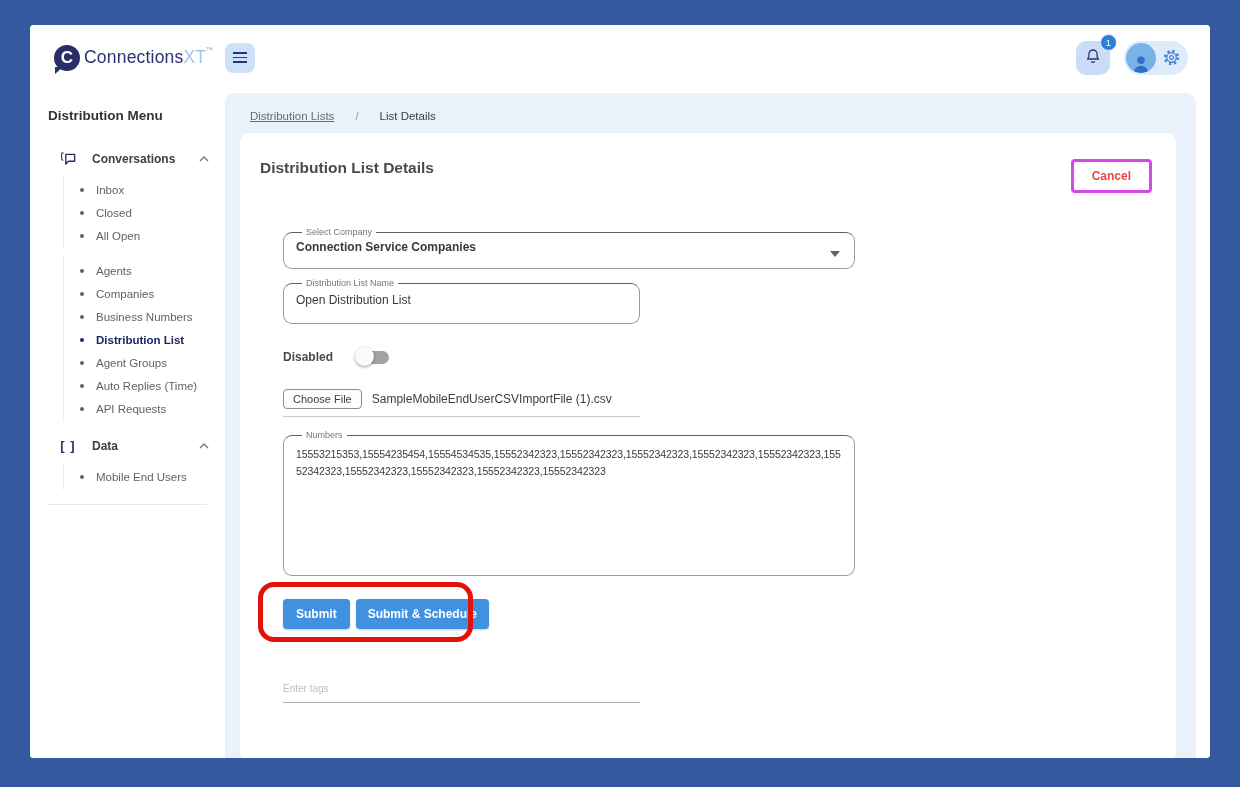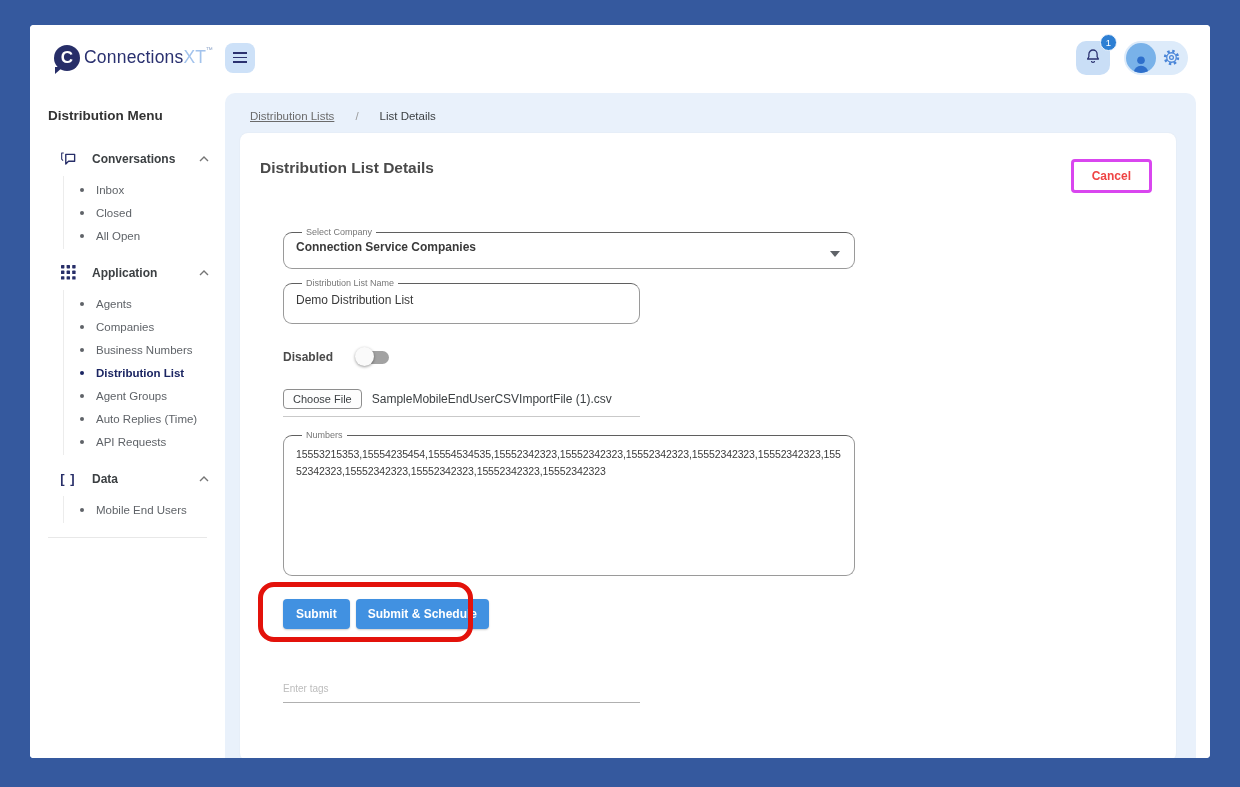--- a/index.html
+++ b/index.html
@@ -184,41 +184,20 @@
             <span class="lbl">Closed</span>
             </div>
           <div class="side-item">
             <span class="dot"></span>
             <span class="lbl">All Open</span>
             </div>
         </div>
       </div>
 
       <div class="side-section">
-        <div class="side-head">
-          <span class="s-icon">
-            <svg width="15" height="15" viewBox="0 0 15 15" fill="#272e68">
-              <rect x="0" y="0" width="3.4" height="3.4" rx="0.6"></rect>
-                <rect x="5.6" y="0" width="3.4" height="3.4" rx="0.6"></rect>
-                <rect x="11.2" y="0" width="3.4" height="3.4" rx="0.6"></rect>
-              <rect x="0" y="5.6" width="3.4" height="3.4" rx="0.6"></rect>
-                <rect x="5.6" y="5.6" width="3.4" height="3.4" rx="0.6"></rect>
-                <rect x="11.2" y="5.6" width="3.4" height="3.4" rx="0.6"></rect>
-              <rect x="0" y="11.2" width="3.4" height="3.4" rx="0.6"></rect>
-                <rect x="5.6" y="11.2" width="3.4" height="3.4" rx="0.6"></rect>
-                <rect x="11.2" y="11.2" width="3.4" height="3.4" rx="0.6"></rect>
-            </svg>
-          </span>
-          <span class="s-label">Application</span>
-          <span class="caret">
-            <svg width="10" height="6" viewBox="0 0 10 6" fill="none" stroke="#757575" stroke-width="1.4">
-                <path d="M1 5 L5 1 L9 5"></path>
-              </svg>
-          </span>
-        </div>
         <div class="side-items">
           <div class="side-item">
             <span class="dot"></span>
             <span class="lbl">Agents</span>
             </div>
           <div class="side-item">
             <span class="dot"></span>
             <span class="lbl">Companies</span>
             </div>
           <div class="side-item">
@@ -283,21 +262,21 @@
         <div class="form">
 
           <fieldset class="ofield f-company">
             <legend>Select Company</legend>
             <span class="val">Connection Service Companies</span>
             <span class="dd-arrow"></span>
           </fieldset>
 
           <fieldset class="ofield f-name">
             <legend>Distribution List Name</legend>
-            <span class="val">Demo Distribution List</span>
+            <span class="val">Open Distribution List</span>
           </fieldset>
 
           <div class="toggle-row">
             <span class="toggle-label">Disabled</span>
             <span class="switch">
               <span class="track"></span>
                 <span class="thumb"></span>
             </span>
           </div>
 

